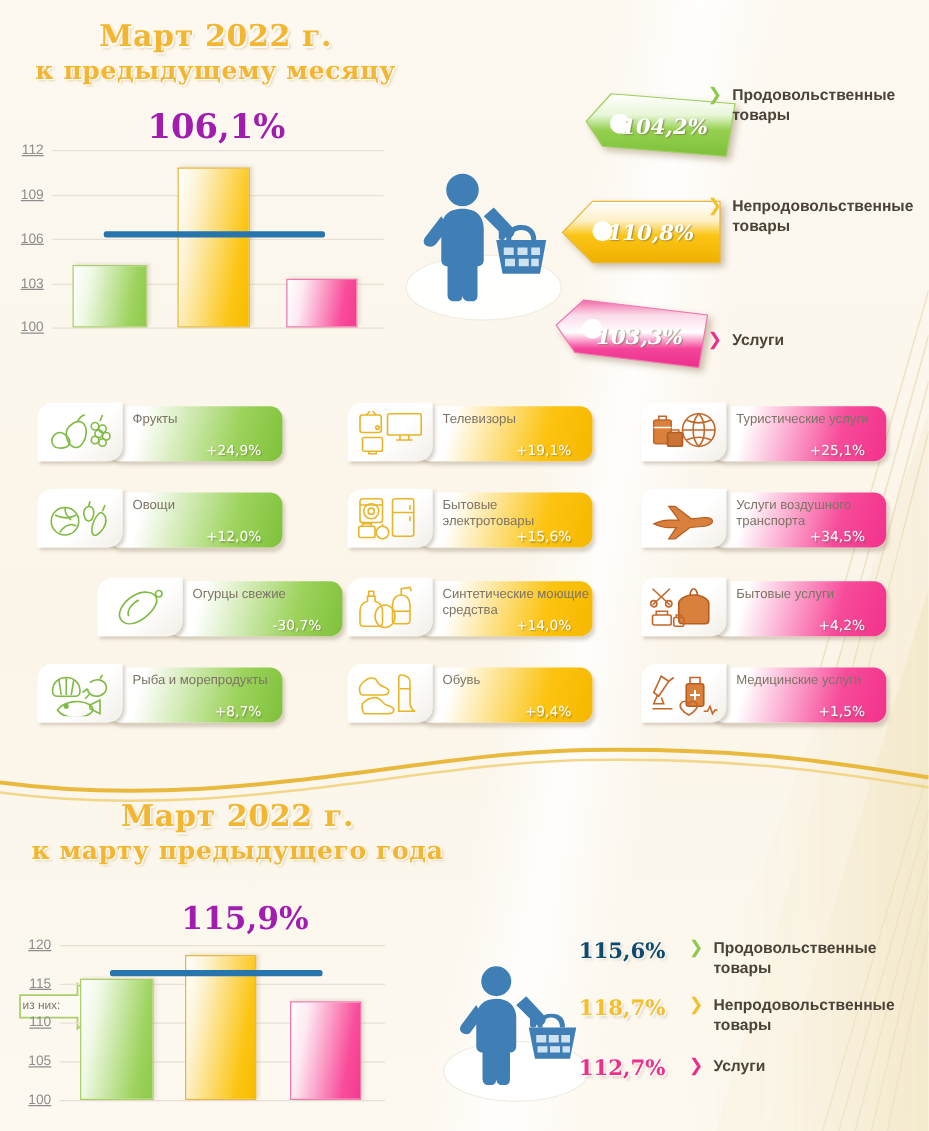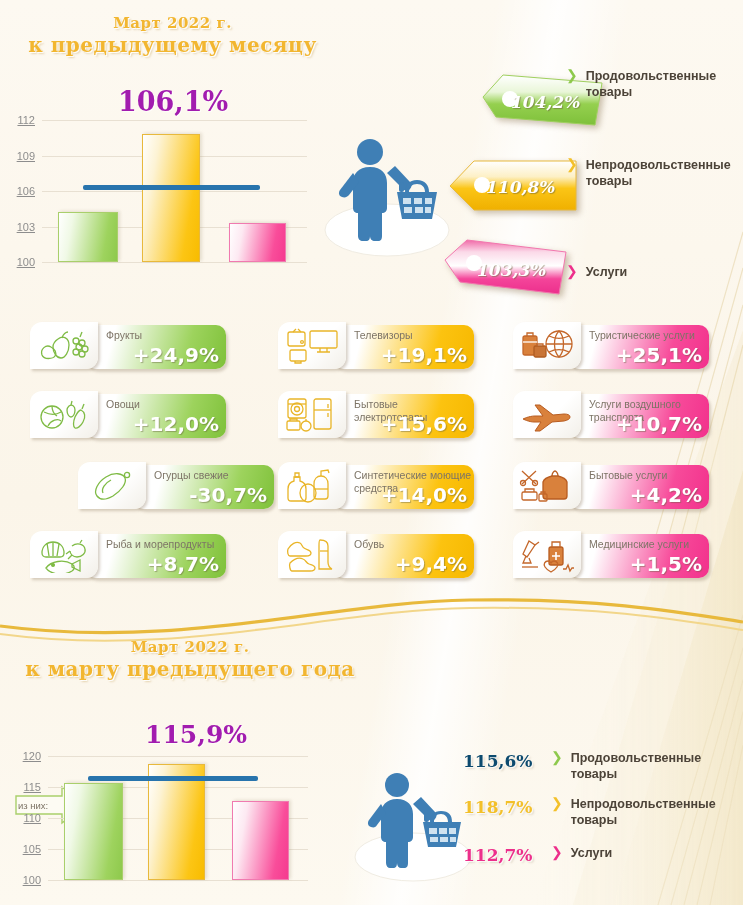--- a/index.html
+++ b/index.html
@@ -41,21 +41,21 @@
   
   .title-block { text-align: center; }
   .title-main, .title-sub {
     font-family: "DejaVu Serif", "Liberation Serif", serif;
     font-weight: bold;
     color: #f2b630;
     text-shadow: 1px 1px 0 rgba(255,255,255,.9), 2px 2px 2px rgba(190,150,70,.35);
     letter-spacing: .5px;
     line-height: 1.25;
   }
-  .title-main { font-size: 15px; }
+  .title-main { font-size: 24px; }
   .title-sub  { font-size: 20px; }
 
   
   .chart-wrap { position: relative; }
   .chart-grid { position: absolute; inset: 0; }
   .gridline {
     position: absolute; left: 0; right: 0;
     height: 1px; background: #e8e0d2;
   }
   .tick-label {
@@ -161,24 +161,24 @@
   .card-label {
     position: absolute;
     left: 20px; top: 4px;
     width: 118px;
     font-size: 10.5px;
     color: #7d7466;
     line-height: 12.5px;
   }
   .card-pct {
     position: absolute;
-    right: 7px; bottom: 2px;
+    right: 17px; bottom: 2px;
     font-family: "DejaVu Sans", sans-serif;
-    font-weight: bold;
-    font-size: 20px;
+    font-weight: normal;
+    font-size: 11px;
     color: #ffffff;
     text-shadow: 1px 1px 1px rgba(100,95,60,.45);
   }
   .from-which {
     position: absolute;
     left: 14px; top: 462px;
     width: 74px; height: 42px;
     z-index: 3;
   }
   .from-which-text {
@@ -280,21 +280,21 @@
         <rect x="88" y="78" width="8" height="6"></rect>
           <rect x="99" y="78" width="8" height="6"></rect>
           <rect x="110" y="78" width="7" height="6"></rect>
         <rect x="89" y="87" width="8" height="6"></rect>
           <rect x="100" y="87" width="8" height="6"></rect>
           <rect x="110" y="87" width="6" height="6"></rect>
       </g>
     </svg>
   </div>
 
-  <div class="tag" style="left:481px; top:73px;">
+  <div class="tag" style="left:467px; top:73px;">
     <svg width="123" height="56" viewBox="0 0 123 56">
       <defs>
         <linearGradient id="tgGreen" x1="0" y1="0" x2="0" y2="1">
           <stop offset="0" stop-color="#ffffff"></stop>
             <stop offset="34%" stop-color="#e9f6d8"></stop>
           <stop offset="58%" stop-color="#95d04f"></stop>
             <stop offset="100%" stop-color="#7ec03a"></stop>
         </linearGradient>
       </defs>
       <polygon points="22,2 121,10 114,52 15,44 2,24" fill="url(#tgGreen)" stroke="#9fd05e" stroke-width="1"></polygon>
@@ -525,21 +525,21 @@
           <circle cx="40" cy="16" r="13"></circle>
           <path d="M27 16 l26 0 M40 3 c6 6 6 20 0 26 c-6 -6 -6 -20 0 -26z M30 8 c6 3 14 3 20 0 M30 24 c6 -3 14 -3 20 0"></path>
         </svg>
       </div>
     </div>
 
     <div class="card" style="left:513px; top:69px;">
       <div class="card-body pink">
         <div class="card-label">Услуги воздушного
 транспорта</div>
-        <div class="card-pct">+10,7%</div>
+        <div class="card-pct">+34,5%</div>
       </div>
       <div class="card-icon">
         <svg width="56" height="36" viewBox="0 0 56 36" fill="none">
           <path d="M4 22 c0 0 6 -3 12 -3 l8 0 l-8 -11 l5 0 l13 10 l11 -1 c4 0 6 1 6 3 c0 2 -2 3 -6 4 l-12 1 l-12 9 l-5 0 l6 -9 l-7 0 c-5 0 -11 -3 -11 -3z" fill="#d9813c" stroke="#b85c20" stroke-width="1"></path>
         </svg>
       </div>
     </div>
 
     <div class="card" style="left:513px; top:140px;">
       <div class="card-body pink">

